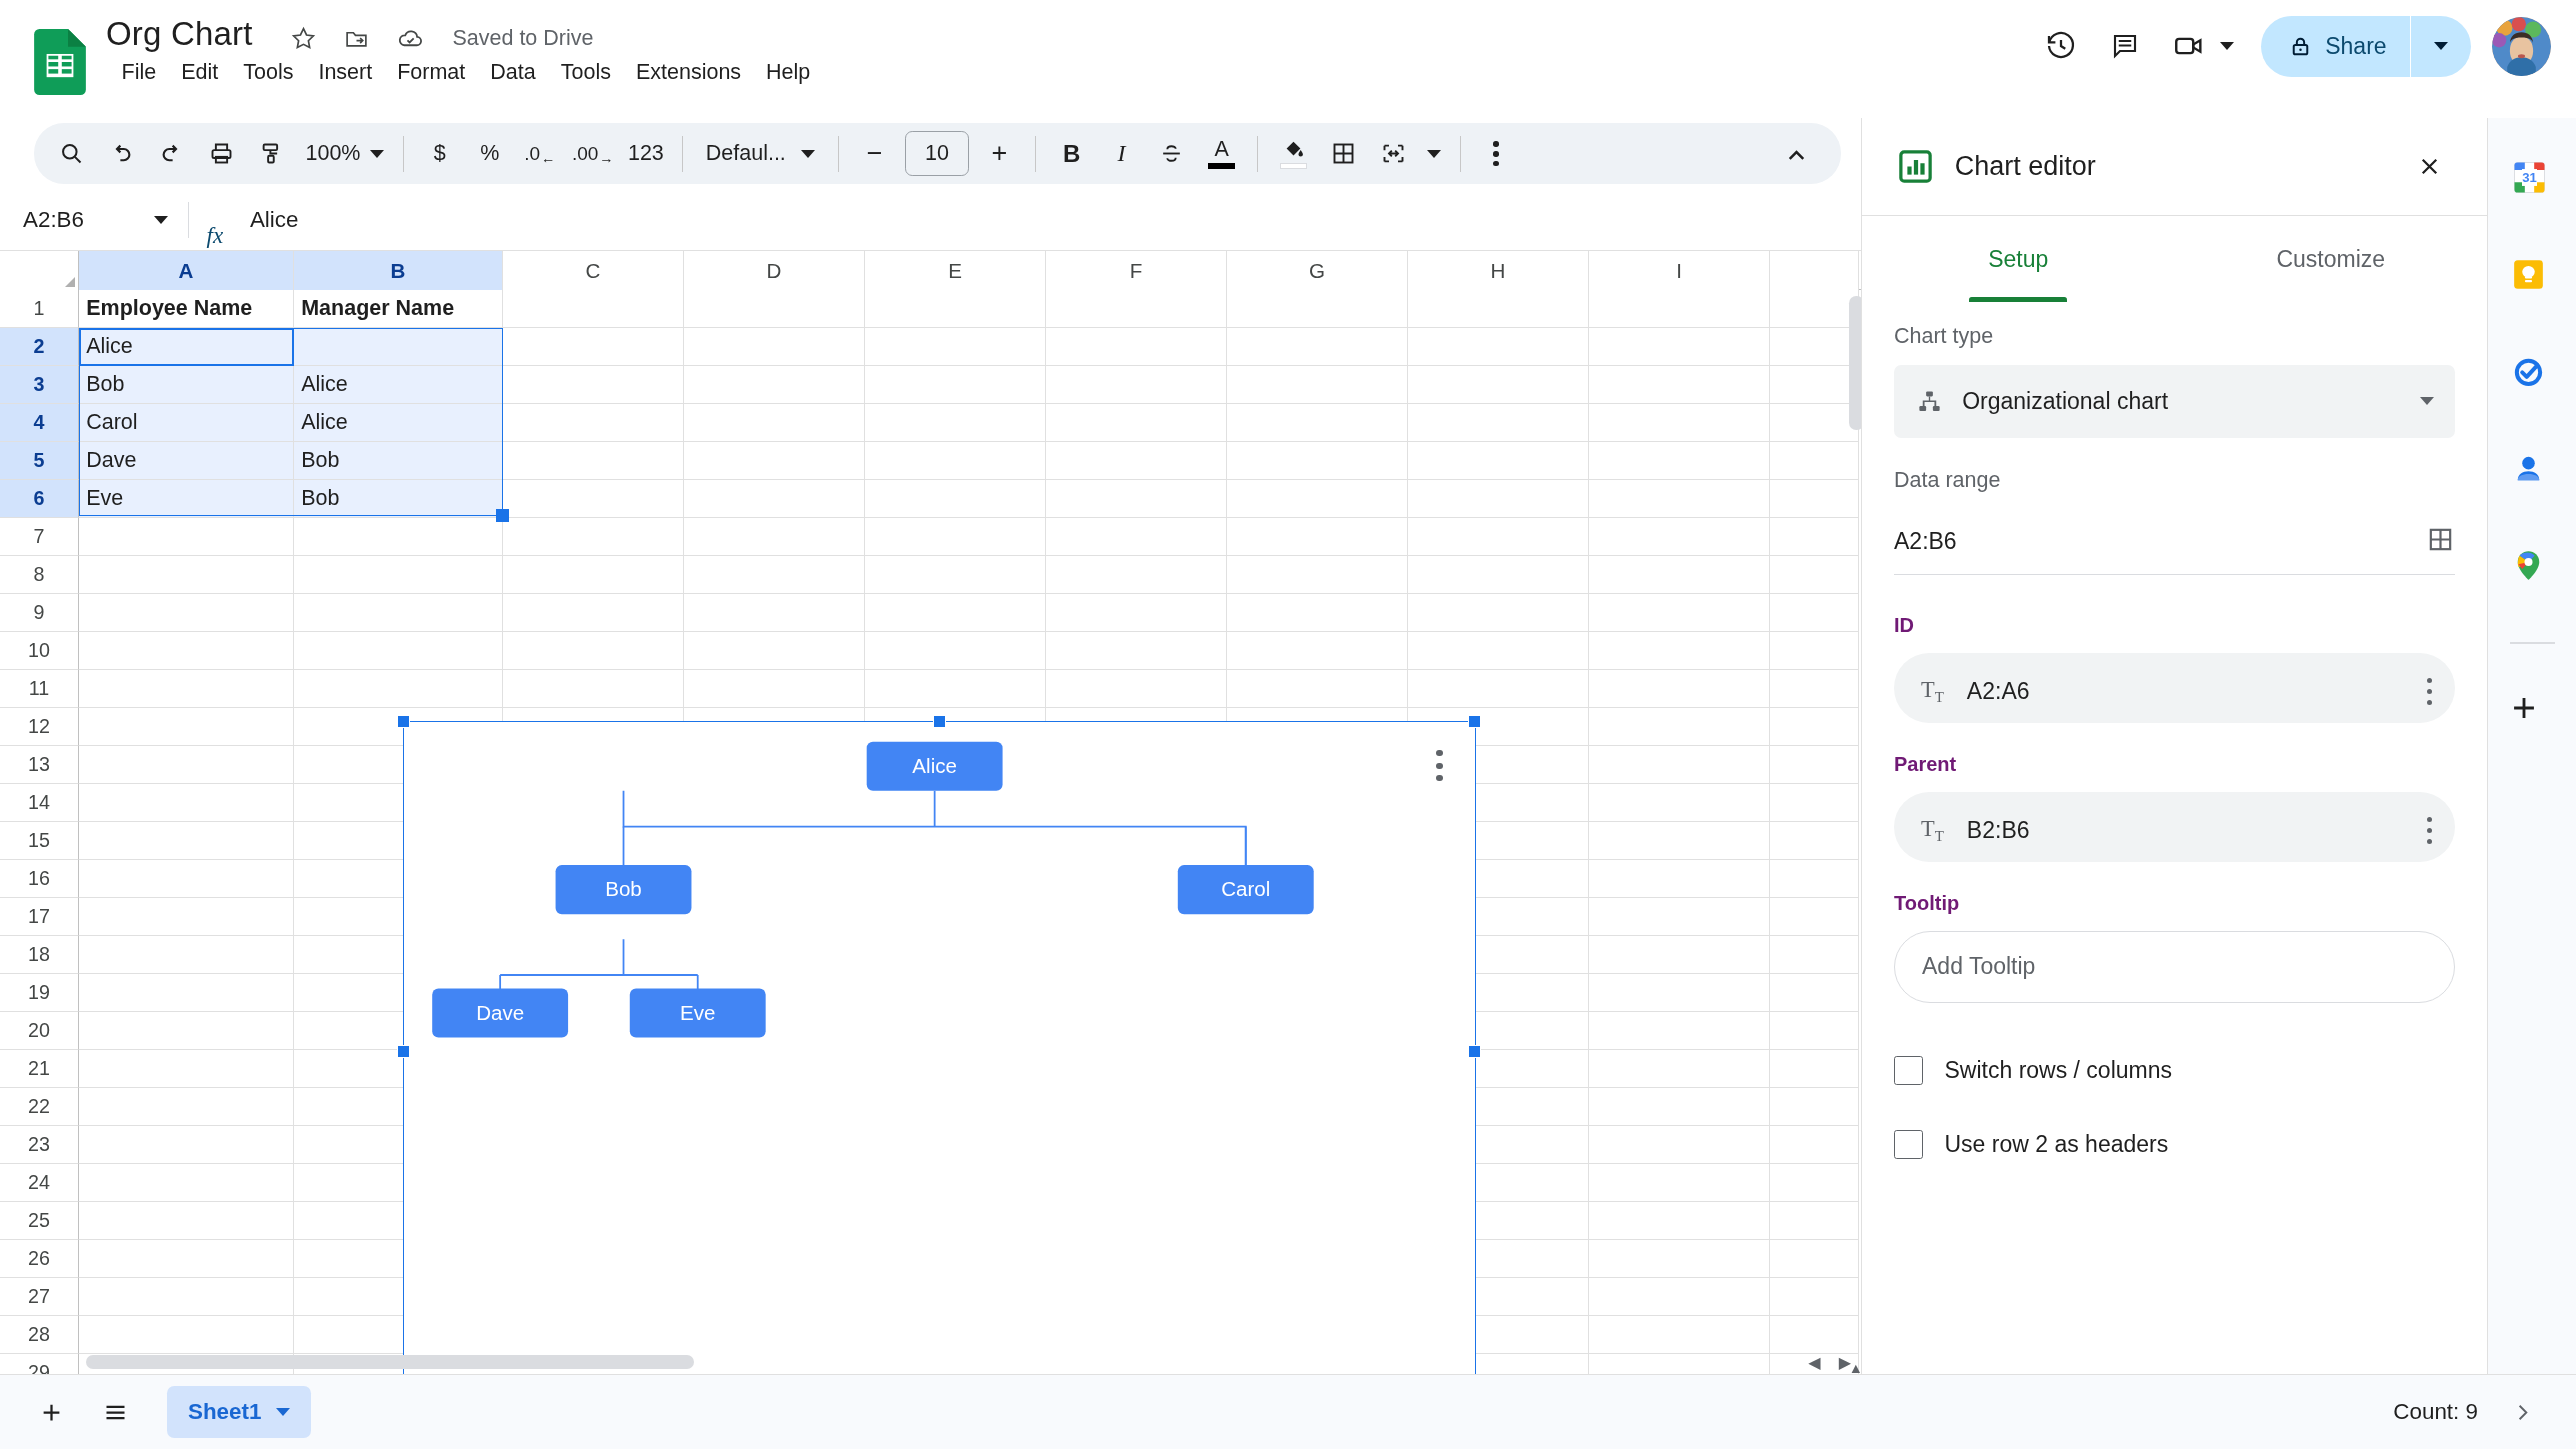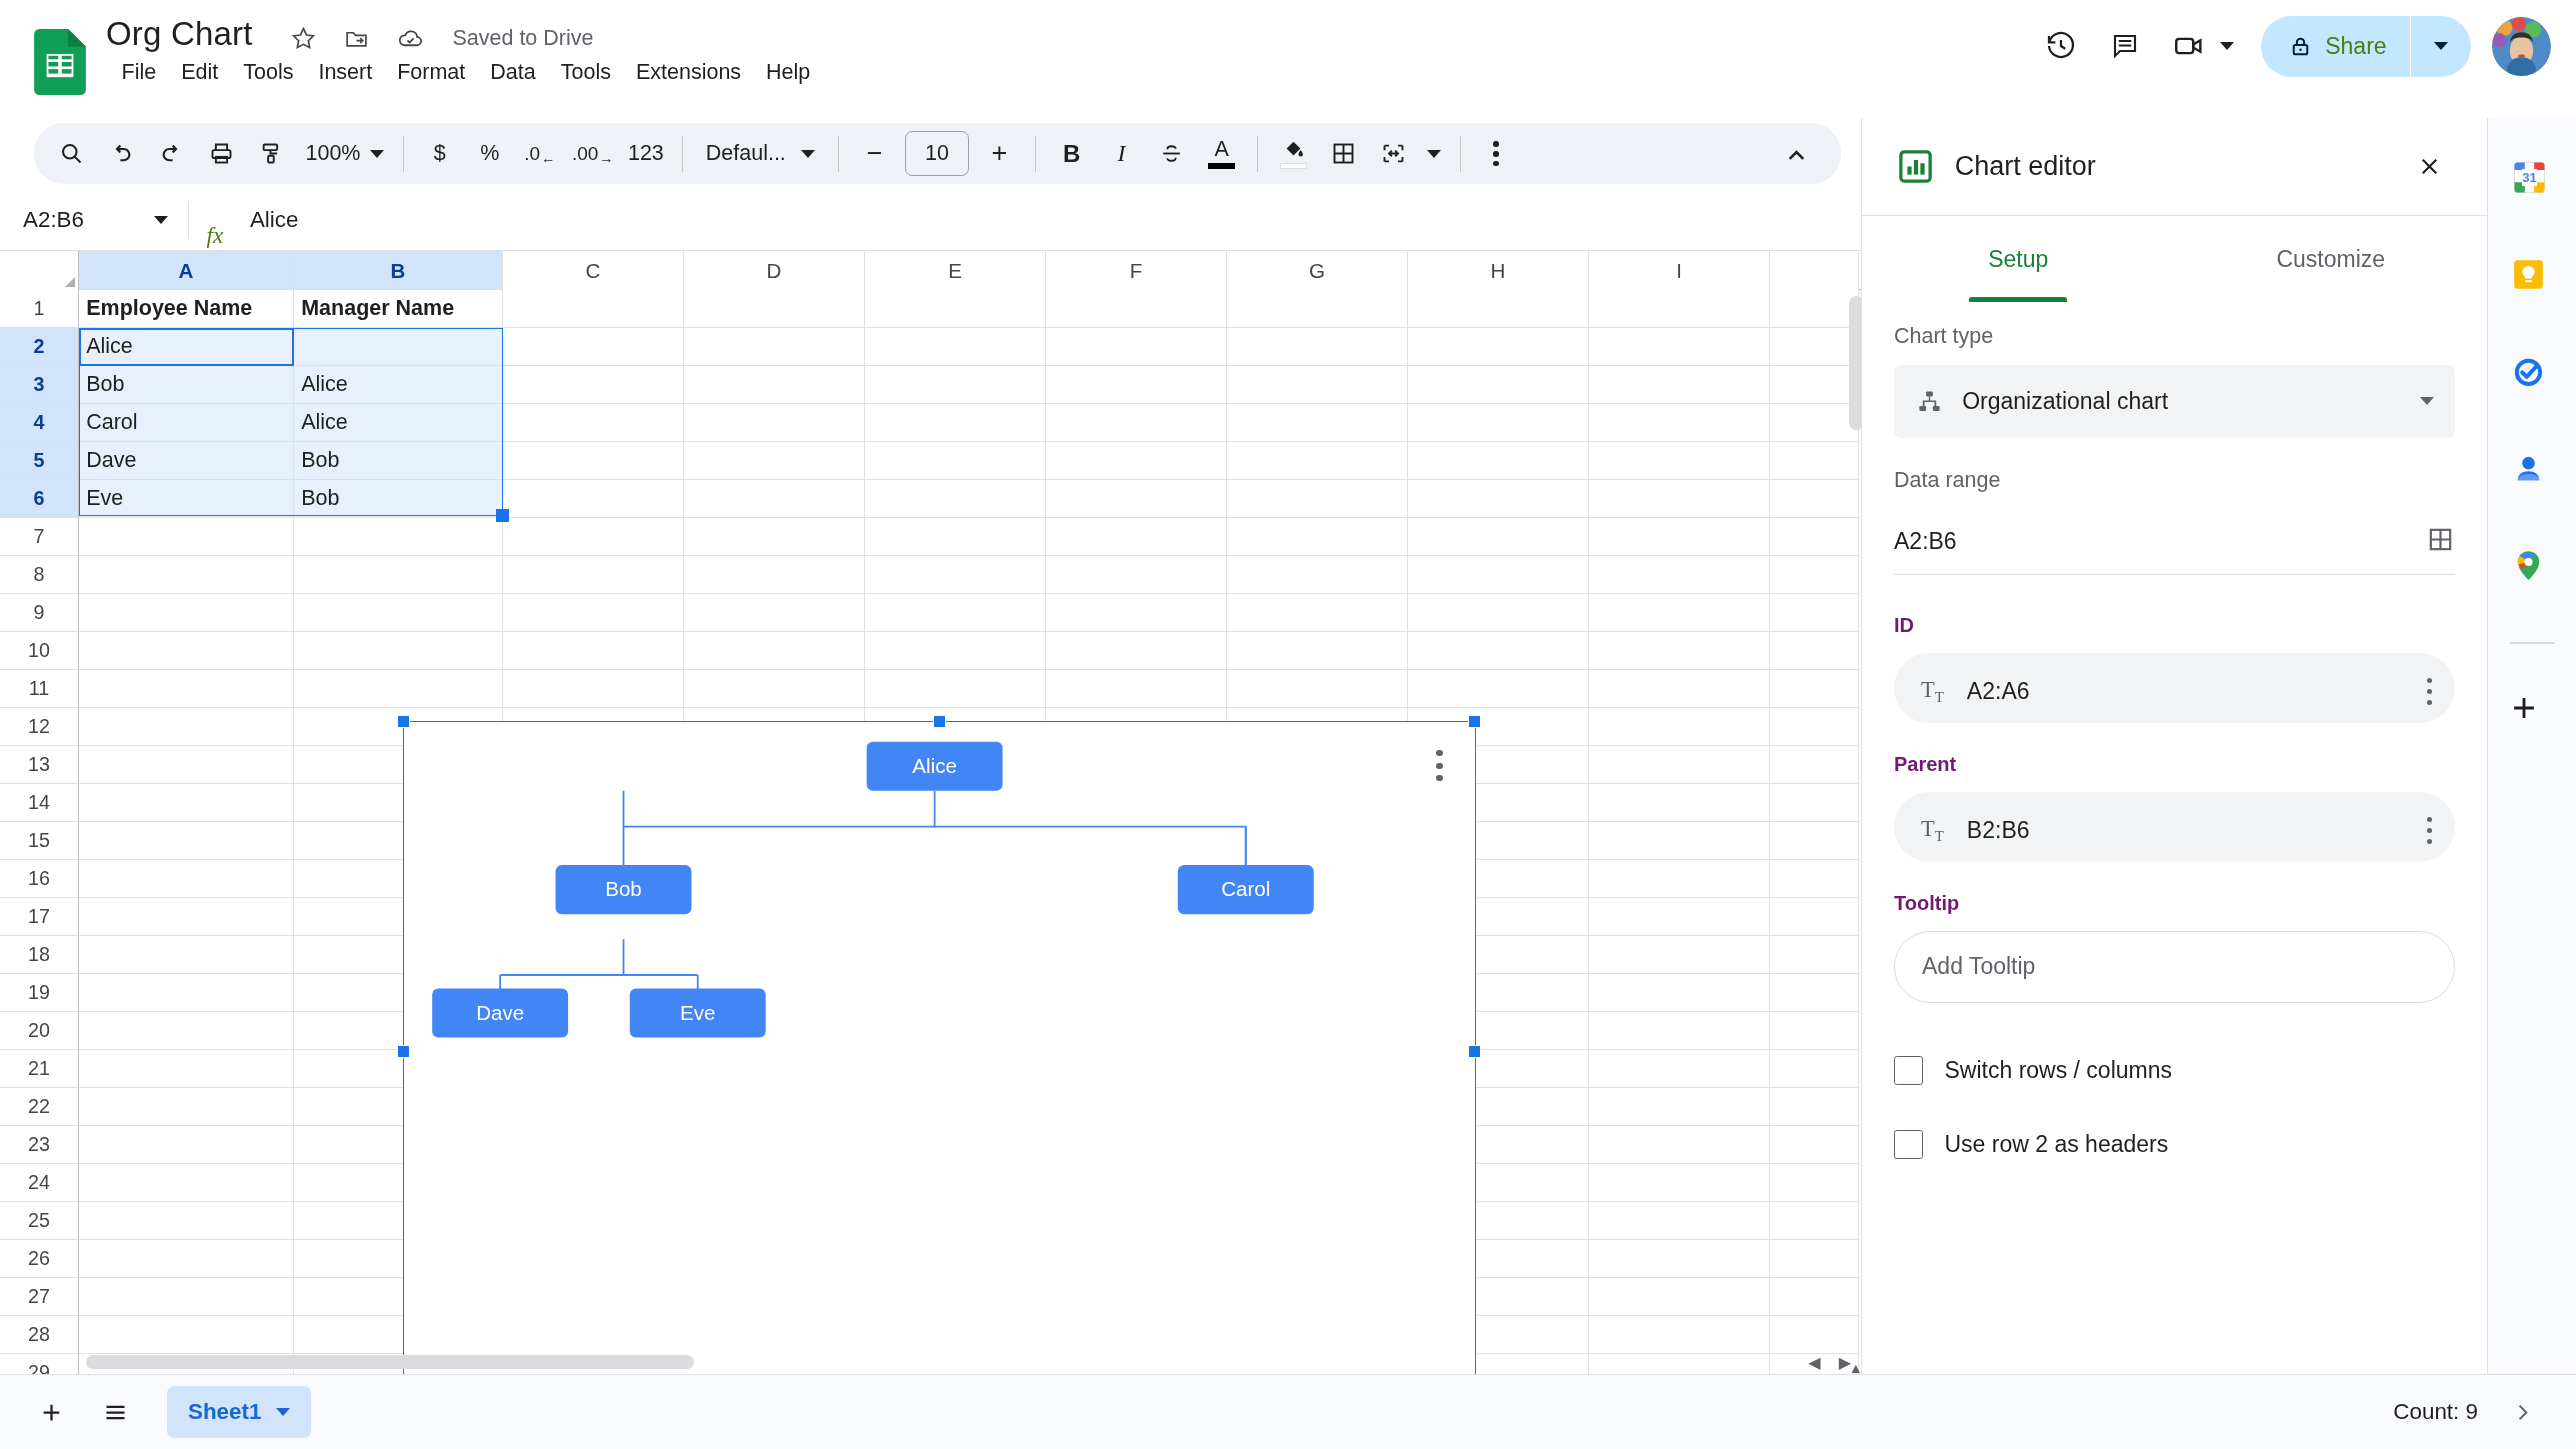--- a/index.html
+++ b/index.html
@@ -55,21 +55,21 @@
   #meet-chevron { margin-left: -12.5px; }
   #share-group {
     display: flex; align-items: center; background: #c2e7ff;
     border-radius: 36px; height: 61px; margin-left: 16px; cursor: pointer;
     overflow: hidden;
   }
   #share-main {
     display: flex; align-items: center; gap: 12.5px;
     padding: 0 23px 0 27px; height: 61px;
   }
-  #share-label { font-size: 23px; color: #4d7c0f; font-weight: 500; }
+  #share-label { font-size: 23px; color: #0c4a6e; font-weight: 500; }
   #share-divider { width: 0.9px; height: 61px; background: #ffffff; }
   #share-caret { padding: 0 23px; display: flex; align-items: center; height: 61px;}
   #avatar {
     width: 59px; height: 59px; border-radius: 50%; margin-left: 21.5px;
     overflow: hidden; cursor: pointer; flex-shrink: 0;
     background: #d8b9a0;
   }
 
   
   #toolbar-wrap {
@@ -113,21 +113,21 @@
     border-bottom: 0.9px solid #e0e0e0;
   }
   #namebox {
     width: 188px; height: 100%; display: flex; align-items: center;
     justify-content: space-between; padding: 0 19.7px 0 23px; cursor: pointer;
   }
   #namebox-text { font-size: 22.4px; color: #1f1f1f; }
   #fb-sep { width: 0.9px; height: 36px; background: #dadce0; }
   #fx-icon {
     width: 52px; display: flex; align-items: center; justify-content: center;
-    font-size: 23px; color: #4d7c0f; font-style: italic; font-family: "Liberation Serif", serif; margin-top: 32px;
+    font-size: 23px; color: #0c4a6e; font-style: italic; font-family: "Liberation Serif", serif; margin-top: 32px;
   }
   #formula-input { font-size: 22.4px; color: #1f1f1f; padding-left: 9px; }
 
   
   #grid {
     position: absolute; left: 0; top: 251px; width: 1869px; height: 1123px;
     background: #ffffff; overflow: hidden;
   }
   #colhdr {
     position: absolute; left: 0; top: 0; height: 39px; width: 1869px;

